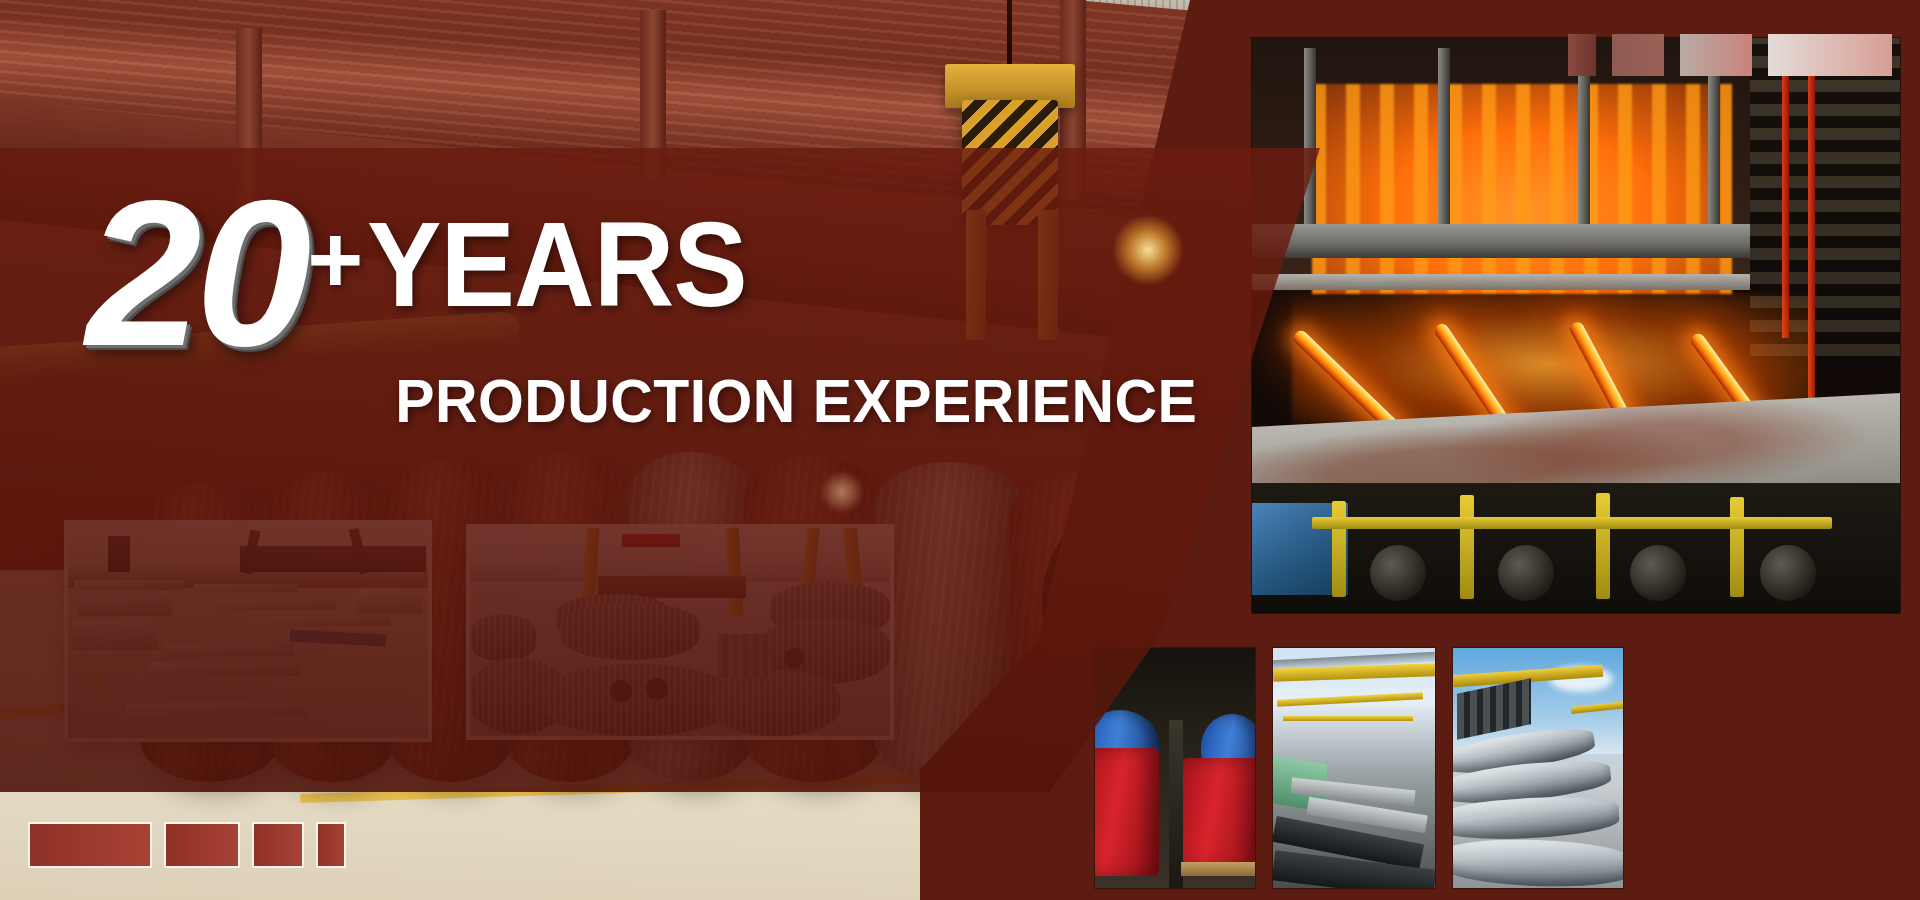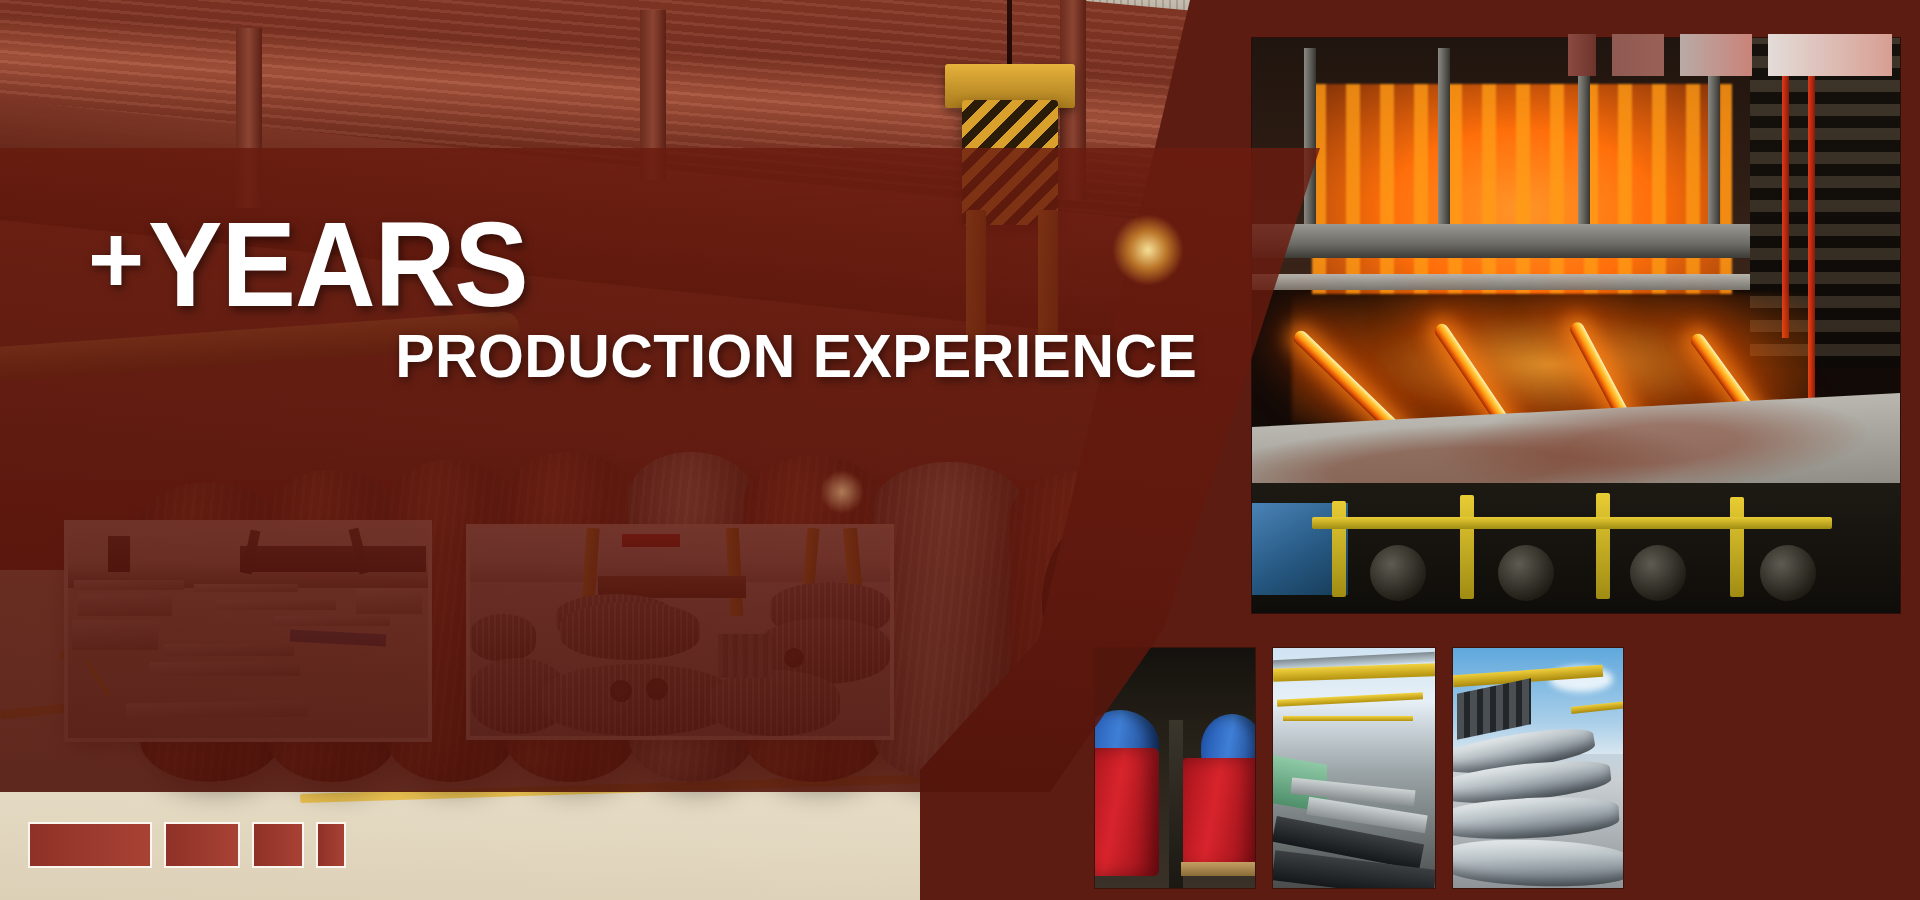--- a/index.html
+++ b/index.html
@@ -491,20 +491,21 @@
     <div class="coilhole" style="left:314px;top:120px;width:20px;height:20px;"></div>
     <div class="container" style="left:248px;top:106px;width:54px;height:44px;"></div>
   </div>
 
   <div class="overlay"></div>
   <div class="flare"></div>
   <div class="flare s2"></div>
 
   <div class="headline">
     <div class="line1">
+      <span class="num">20</span>
       <span class="plus">+</span>
       <span class="years">YEARS</span>
     </div>
     <div class="line2">PRODUCTION EXPERIENCE</div>
   </div>
 
   <div class="swatches sw-top">
     <div class="sw" style="width:28px;background:linear-gradient(90deg,#8b4a41,#6d342c);"></div>
     <div class="sw" style="width:52px;background:linear-gradient(90deg,#8e5a52,#9a6056);"></div>
     <div class="sw" style="width:72px;background:linear-gradient(90deg,#b9aaa6,#c98378);"></div>

